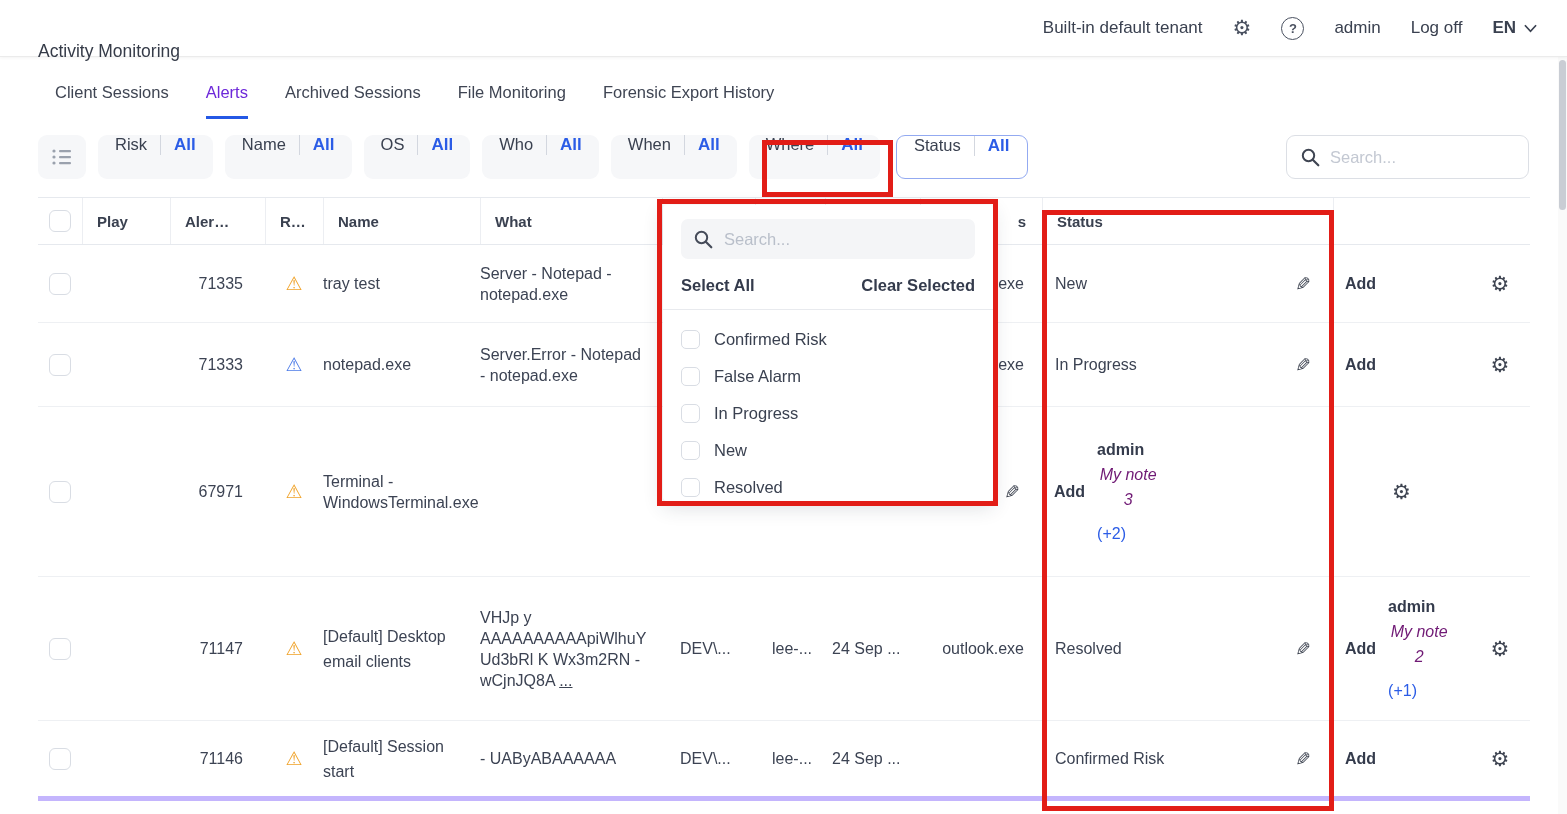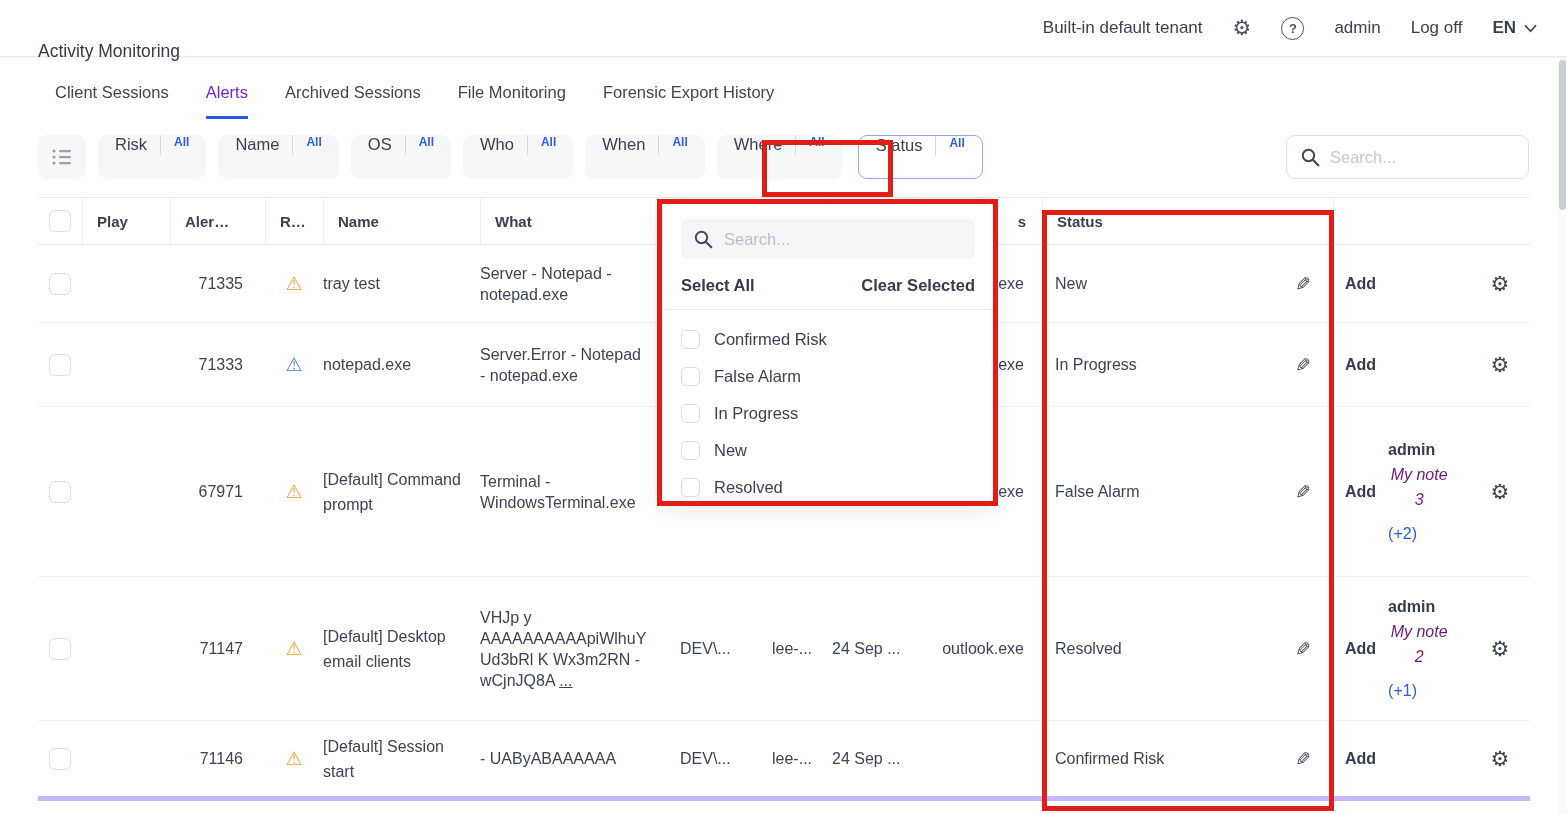--- a/index.html
+++ b/index.html
@@ -25,21 +25,21 @@
   .tab.active { color:#6d28d9; font-weight:500; border-bottom-color:#2458e5; }
 
   
   .filterbar { display:flex; align-items:center; margin:16px 38px 0 38px; height:44px; position:relative; }
   .listbtn { width:48px; height:44px; background:#f6f7f9; border-radius:9px; display:flex;
              align-items:center; justify-content:center; cursor:pointer; margin-right:12px; }
   .chip { display:flex; height:44px; background:#f6f7f9; border-radius:9px;
           padding:0 17px; margin-right:12px; cursor:pointer; }
   .chip .lbl { font-size:16.5px; color:#3a4150; }
   .chip .sep { width:1px; height:20px; background:#d3d7df; margin:0 13px; }
-  .chip .val { font-size:12px; font-weight:600; color:#2b5ce6; }
+  .chip .val { font-size:17px; font-weight:600; color:#2b5ce6; }
   .chip.active { background:#fff; border:1.5px solid #93aaf1; }
   .searchbox { margin-left:auto; width:243px; height:44px; border:1px solid #dcdfe5; border-radius:9px;
                display:flex; align-items:center; padding:0 14px; gap:10px; background:#fff; }
   .searchbox input { border:none; outline:none; font-size:16.5px; color:#3c4353; width:170px; background:transparent; }
   .searchbox input::placeholder { color:#c3c8d2; }
 
   
   .table { margin:18px 0 0 38px; width:1492px; }
   .t-head, .t-row { display:grid;
       grid-template-columns:44px 88px 95px 58px 157px 182px 93px 70px 95px 122px 291px 137px 60px; }
@@ -252,21 +252,20 @@
       <div class="c-gear"><span class="gear">⚙</span></div>
     </div>
 
     <div class="t-row r3">
       <div class="c-check">
           <span class="checkbox"></span>
         </div>
       <div class="c-play"></div>
       <div class="c-alert">67971</div>
       <div class="c-risk"><span class="warn yellow">⚠</span></div>
-      <div class="c-name">[Default] Command prompt</div>
       <div class="c-what"><span>Terminal - WindowsTerminal.exe</span></div>
       <div class="c-who"></div>
       <div class="c-where"></div>
       <div class="c-when"></div>
       <div class="c-proc">.exe</div>
       <div class="c-status">
         <span>False Alarm</span>
         <span class="pencil">✎</span>
       </div>
       <div class="c-notes">

